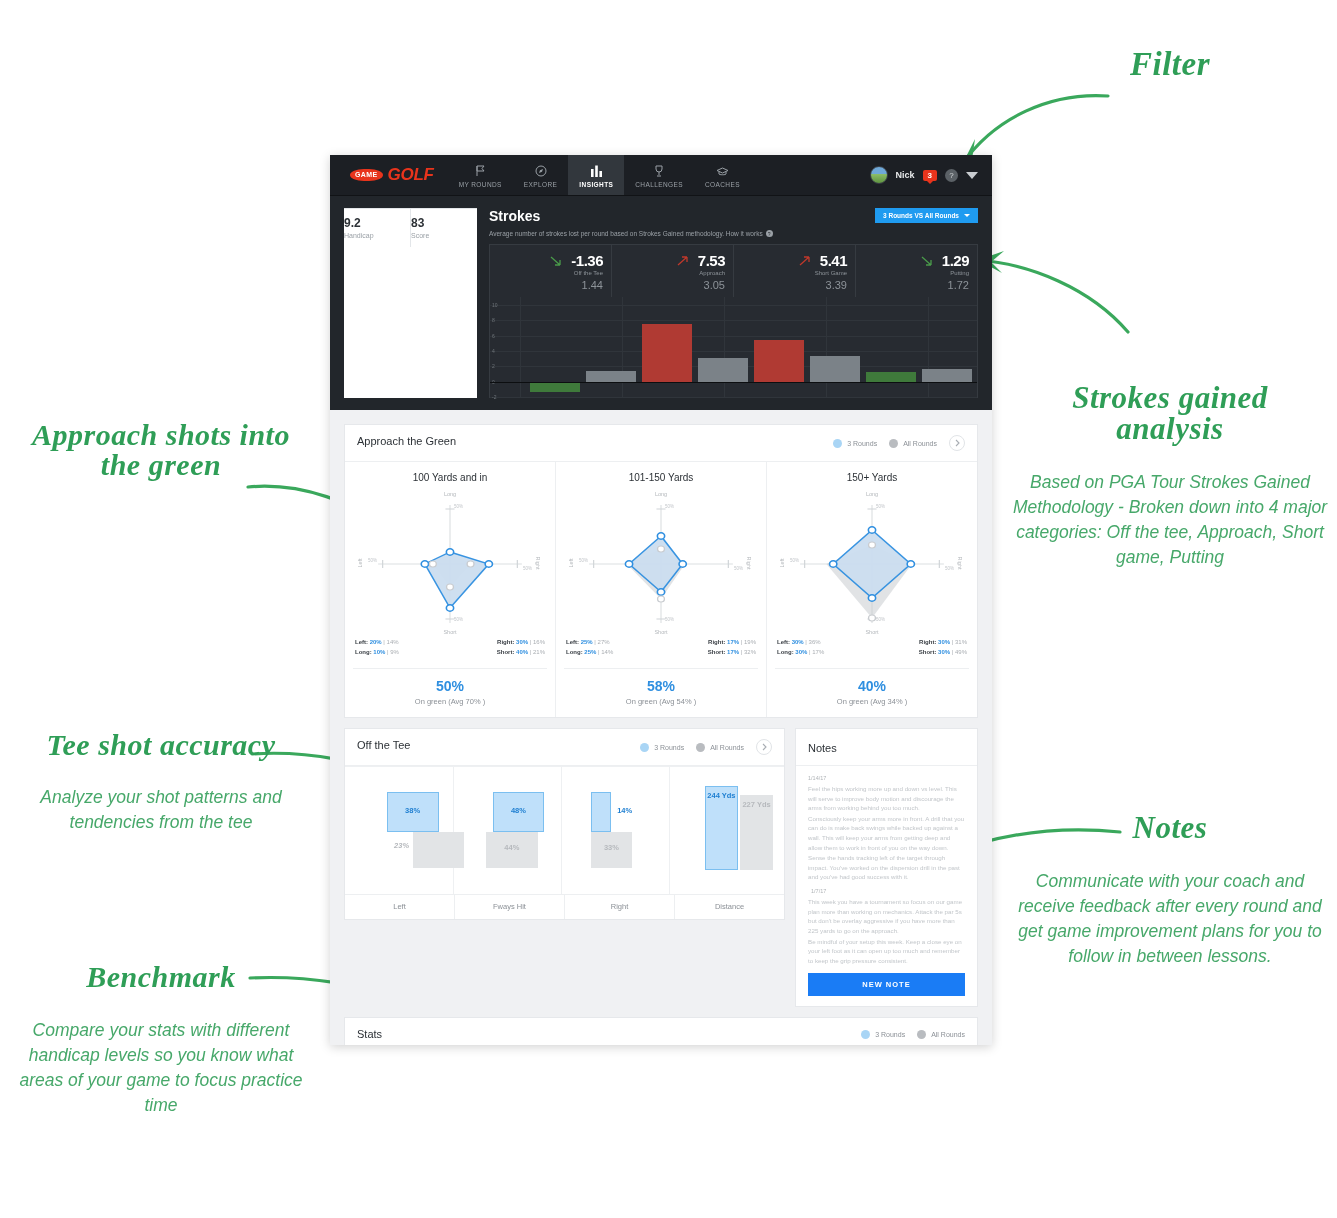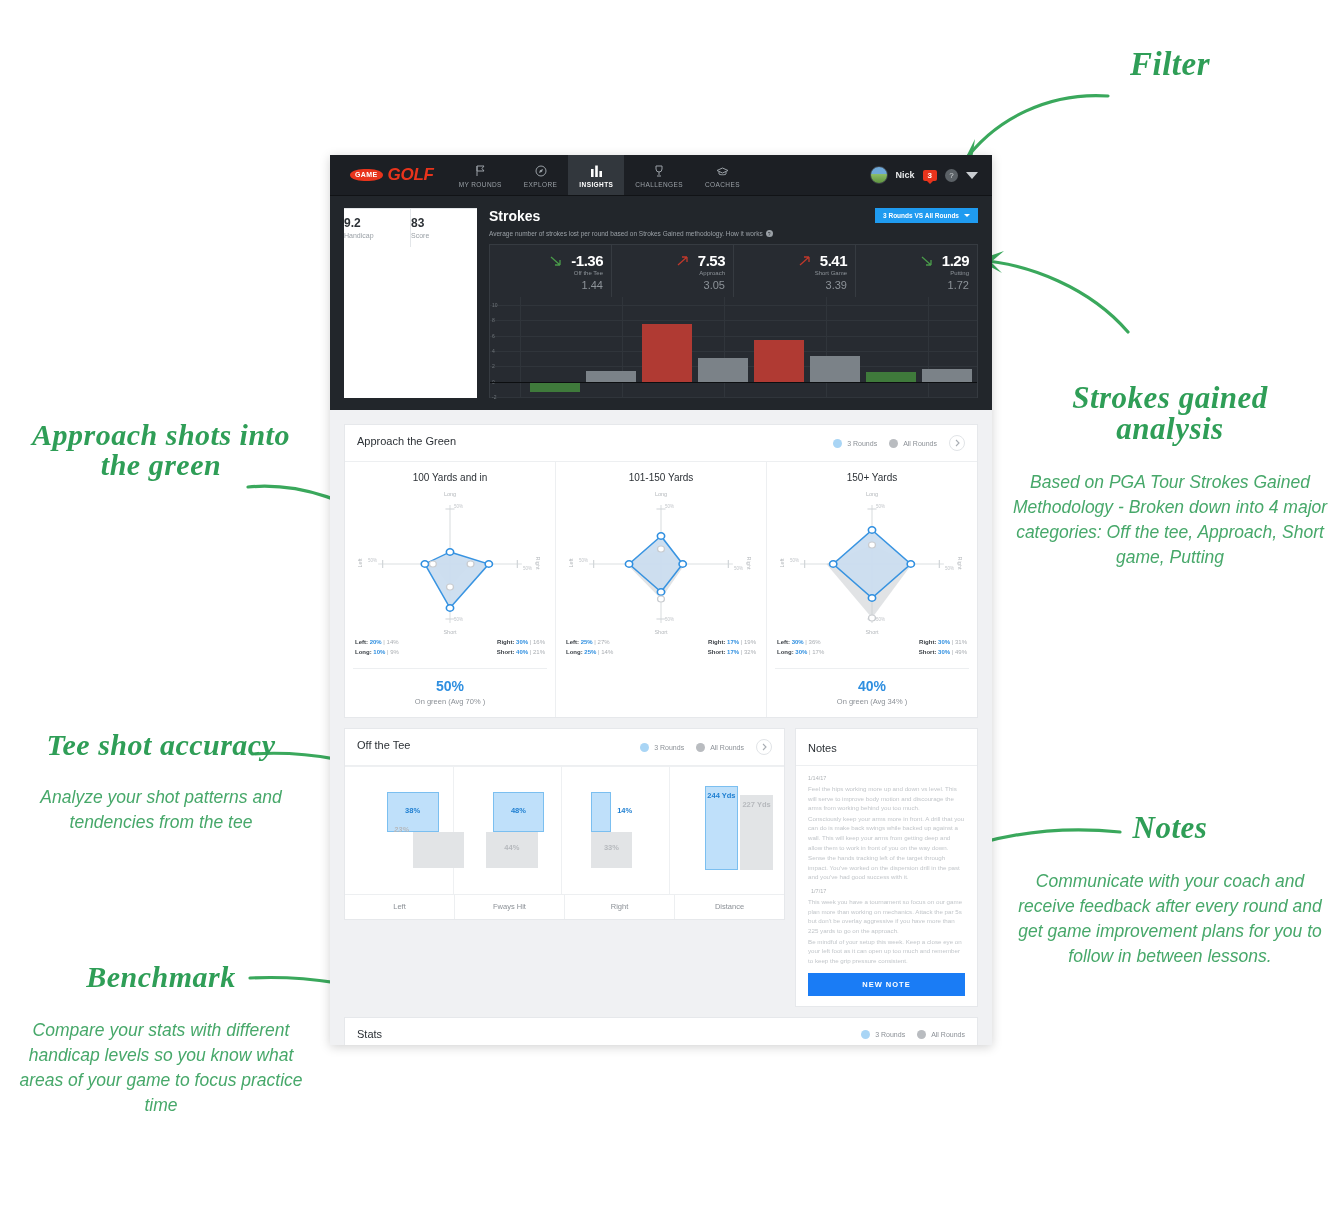--- a/index.html
+++ b/index.html
@@ -603,20 +603,24 @@
                 <span class="v2">19%</span>
               </div>
               <div class="ln">
                 <span class="lbl">Short:</span>
                 <span class="v1">17%</span>
                 <span class="v2">|</span>
                 <span class="v2">32%</span>
               </div>
             </div>
           </div>
+          <div class="appr-foot">
+            <div class="appr-pct">58%</div>
+            <div class="appr-cap">On green (Avg 54% )</div>
+          </div>
         </div>
 
         <div class="appr-col">
           <div class="appr-col-title">150+ Yards</div>
           <div class="radar-box">
             <div class="radar-ax-label" style="left:50%; top:4px; transform:translateX(-50%);">Long</div>
             <div class="radar-ax-label" style="left:50%; bottom:4px; transform:translateX(-50%);">Short</div>
             <div class="radar-ax-label" style="left:2px; top:50%; transform:translateY(-50%) rotate(-90deg);">Left</div>
             <div class="radar-ax-label" style="right:2px; top:50%; transform:translateY(-50%) rotate(90deg);">Right</div>
             <div class="radar-tick" style="left:52%; top:17px;">50%</div>
@@ -705,21 +709,21 @@
 
         <div class="ott-chart">
           <div class="ott-vline" style="left:24.6%"></div>
           <div class="ott-vline" style="left:49.2%"></div>
           <div class="ott-vline" style="left:73.8%"></div>
           <div class="ott-hline" style="top:0px"></div>
 
           <div class="bar-blue" style="left:9.5%; top:26px; width:11.8%; height:40px;"></div>
           <div class="bar-lbl-blue" style="left:9.5%; top:41px; width:11.8%;">38%</div>
           <div class="bar-gray" style="left:15.4%; top:66px; width:11.8%; height:36px;"></div>
-          <div class="bar-lbl-gray" style="left:7.0%; top:60px; width:11.8%;font-style:italic;">23%</div>
+          <div class="bar-lbl-gray" style="left:7.0%; top:76px; width:11.8%;font-style:italic;">23%</div>
 
           <div class="bar-blue" style="left:33.6%; top:26px; width:11.8%; height:40px;"></div>
           <div class="bar-lbl-blue" style="left:33.6%; top:41px; width:11.8%;">48%</div>
           <div class="bar-gray" style="left:32.1%; top:66px; width:11.8%; height:36px;"></div>
           <div class="bar-lbl-gray" style="left:32.1%; top:78px; width:11.8%;">44%</div>
 
           <div class="bar-blue" style="left:56.0%; top:26px; width:4.6%; height:40px;"></div>
           <div class="bar-lbl-blue" style="left:62.0%; top:41px; width:9%; text-align:left;">14%</div>
           <div class="bar-gray" style="left:56.0%; top:66px; width:9.4%; height:36px;"></div>
           <div class="bar-lbl-gray" style="left:56.0%; top:78px; width:9.4%;">33%</div>

